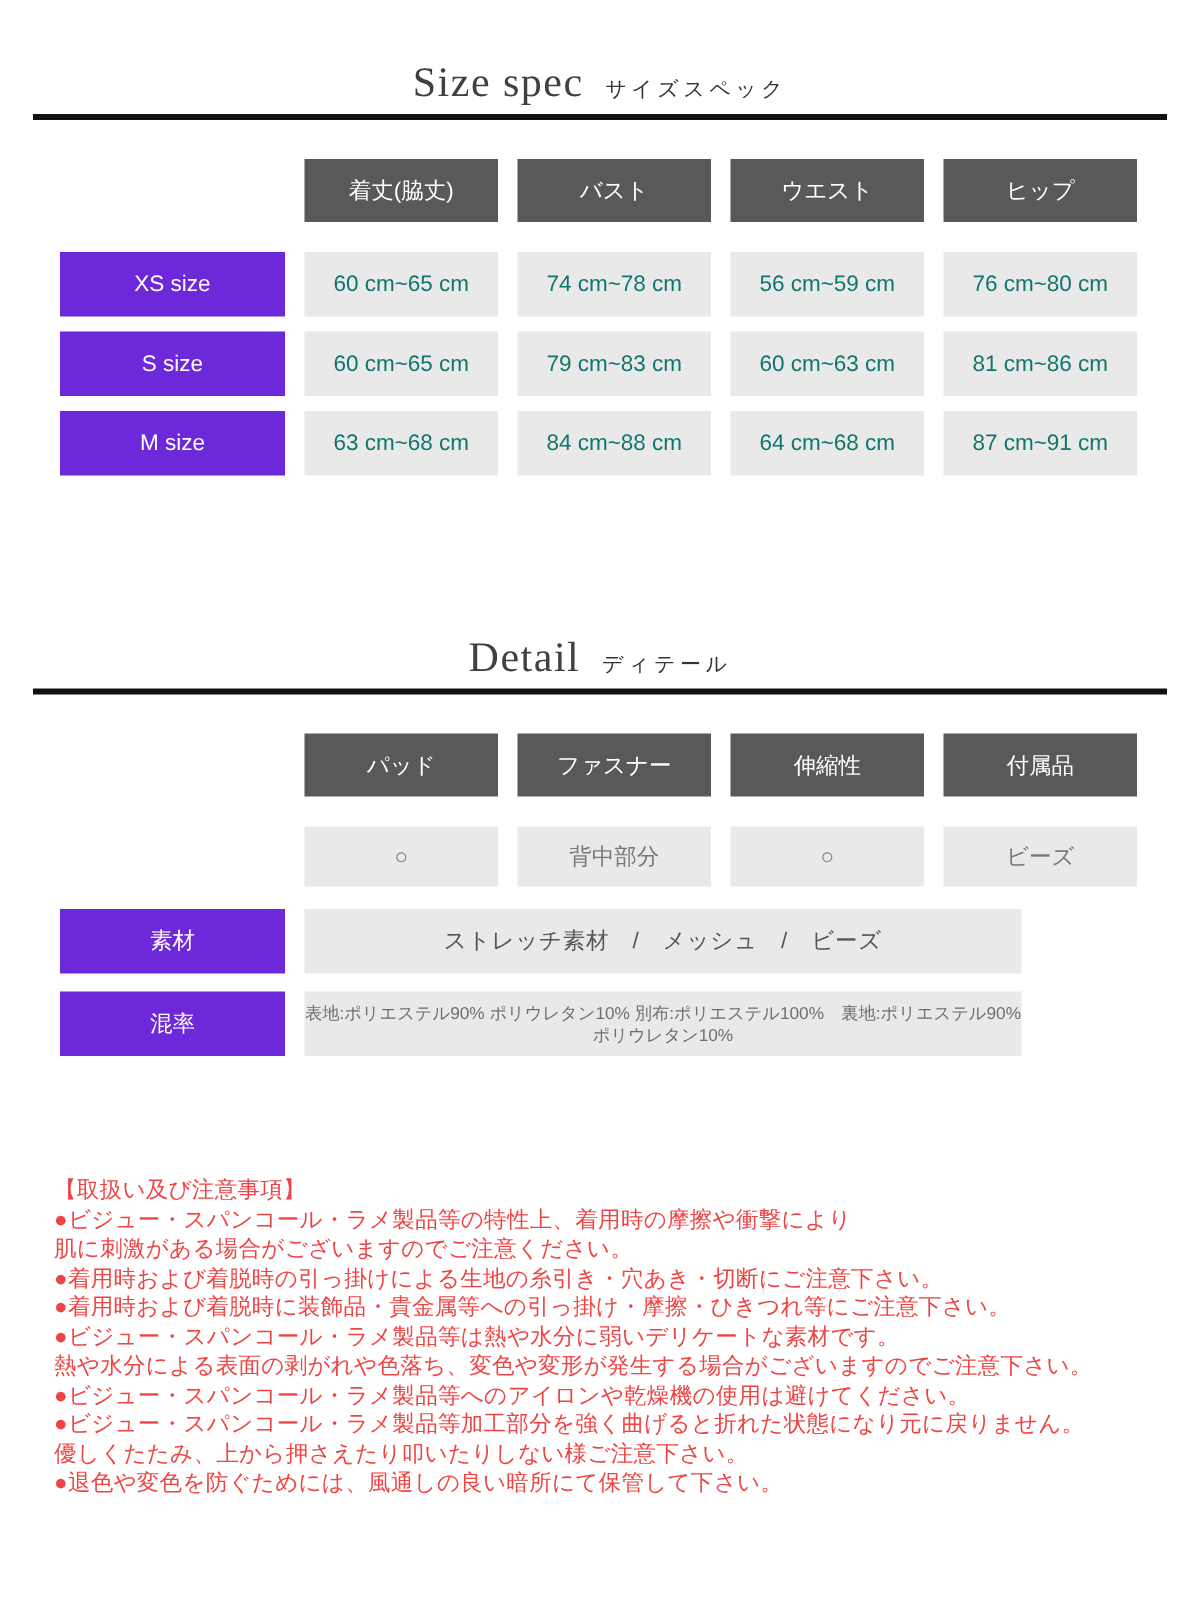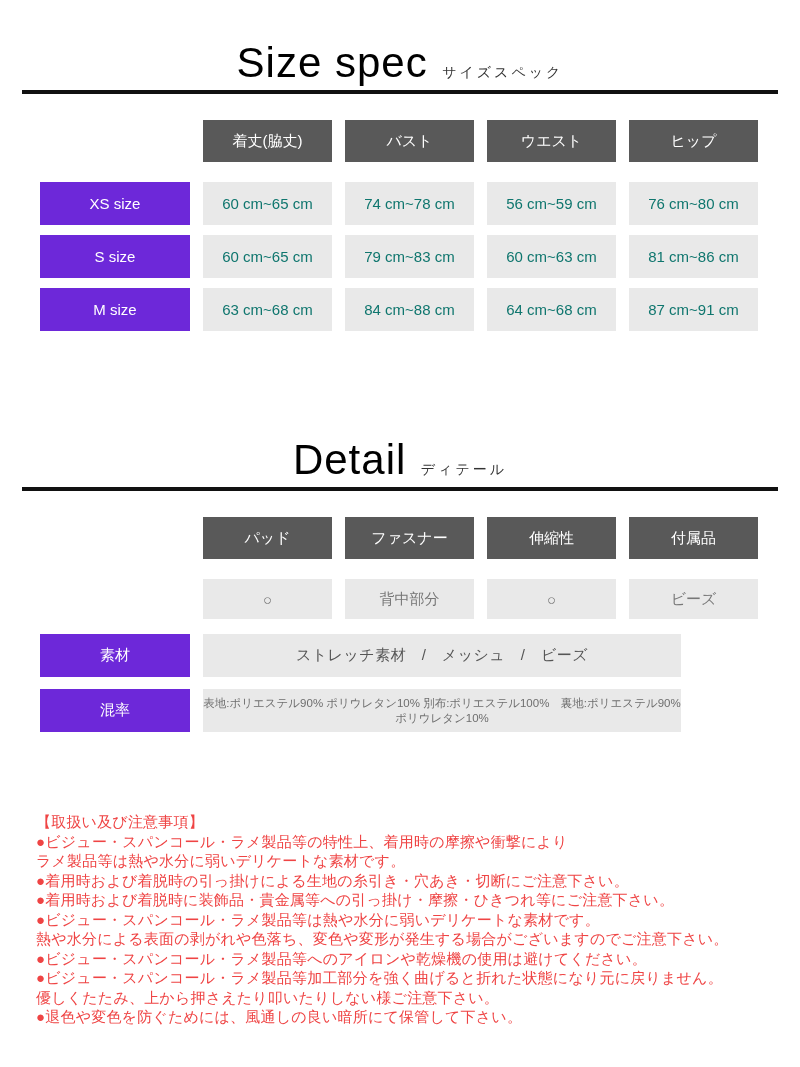--- a/index.html
+++ b/index.html
@@ -14,23 +14,23 @@
   .page { width: 800px; height: 1067px; position: relative; }
 
   
   .section-title {
     text-align: center;
     padding-top: 42px;
     line-height: 1;
     white-space: nowrap;
   }
   .section-title .en {
-    font-family: Liberation Sans, sans-serif;
-    font-size: 42px;
-    color: #000000;
+    font-family: Liberation Serif, serif;
+    font-size: 28px;
+    color: #404040;
     letter-spacing: 1px;
   }
   .section-title .ja {
     font-size: 14px;
     color: #333;
     letter-spacing: 3px;
     margin-left: 10px;
   }
   .rule {
     height: 4px;
@@ -174,21 +174,21 @@
 
     <div class="trow mixture-row">
       <div class="cell rowhead">混率</div>
       <div class="cell wide small">表地:ポリエステル90% ポリウレタン10% 別布:ポリエステル100%　裏地:ポリエステル90% ポリウレタン10%</div>
     </div>
   </div>
 
   <div class="notes">
     <div class="note-line">【取扱い及び注意事項】</div>
     <div class="note-line">●ビジュー・スパンコール・ラメ製品等の特性上、着用時の摩擦や衝撃により</div>
-    <div class="note-line">ラメ製品等は熱や水分に弱いデリケートな素材です。</div>
+    <div class="note-line">肌に刺激がある場合がございますのでご注意ください。</div>
     <div class="note-line">●着用時および着脱時の引っ掛けによる生地の糸引き・穴あき・切断にご注意下さい。</div>
     <div class="note-line">●着用時および着脱時に装飾品・貴金属等への引っ掛け・摩擦・ひきつれ等にご注意下さい。</div>
     <div class="note-line">●ビジュー・スパンコール・ラメ製品等は熱や水分に弱いデリケートな素材です。</div>
     <div class="note-line">熱や水分による表面の剥がれや色落ち、変色や変形が発生する場合がございますのでご注意下さい。</div>
     <div class="note-line">●ビジュー・スパンコール・ラメ製品等へのアイロンや乾燥機の使用は避けてください。</div>
     <div class="note-line">●ビジュー・スパンコール・ラメ製品等加工部分を強く曲げると折れた状態になり元に戻りません。</div>
     <div class="note-line">優しくたたみ、上から押さえたり叩いたりしない様ご注意下さい。</div>
     <div class="note-line">●退色や変色を防ぐためには、風通しの良い暗所にて保管して下さい。</div>
   </div>
 

